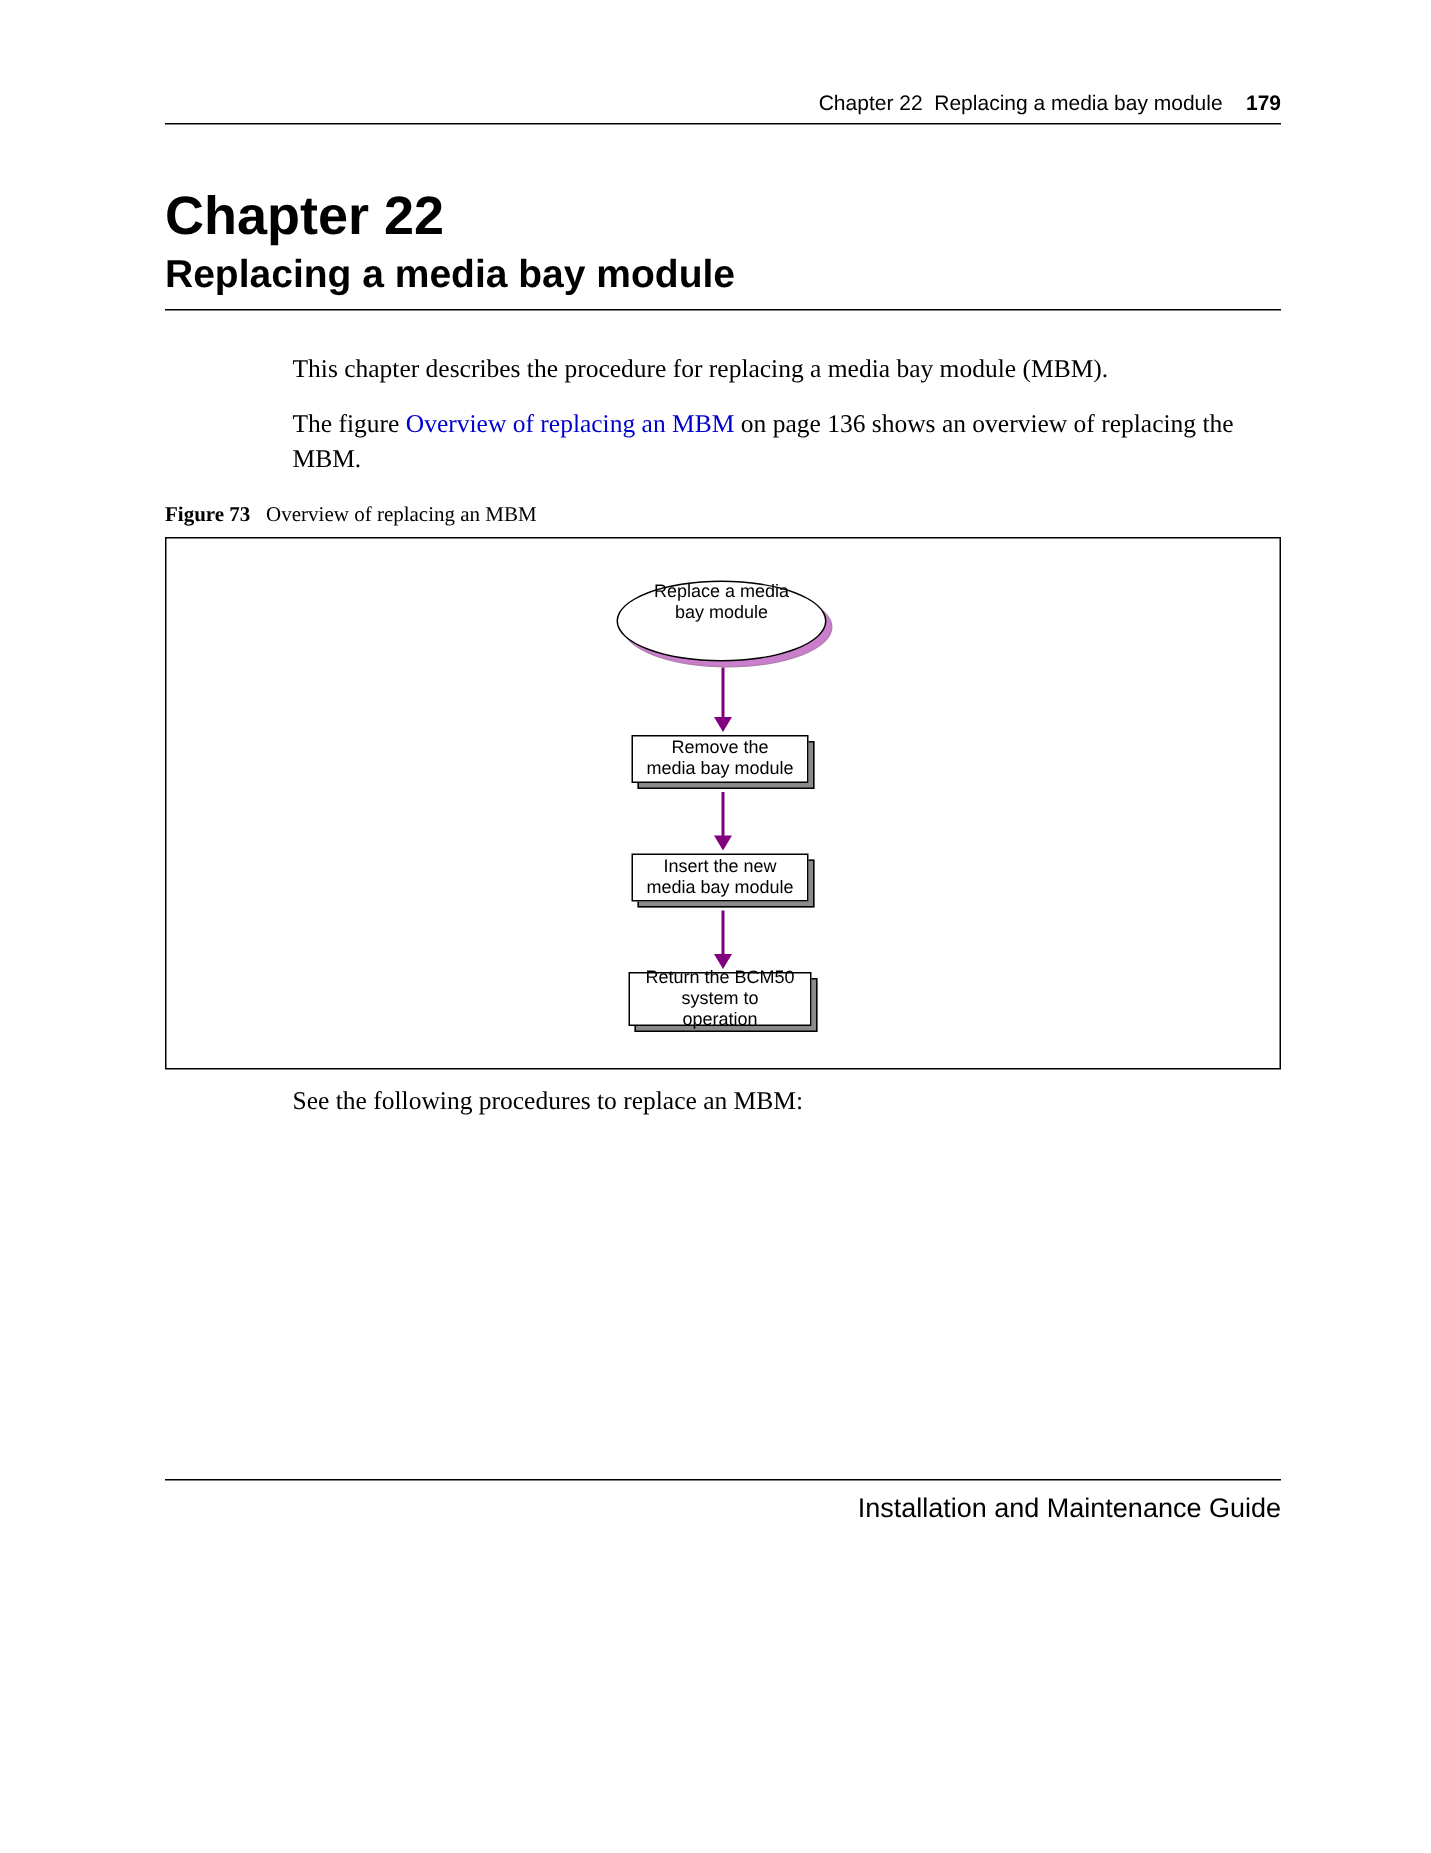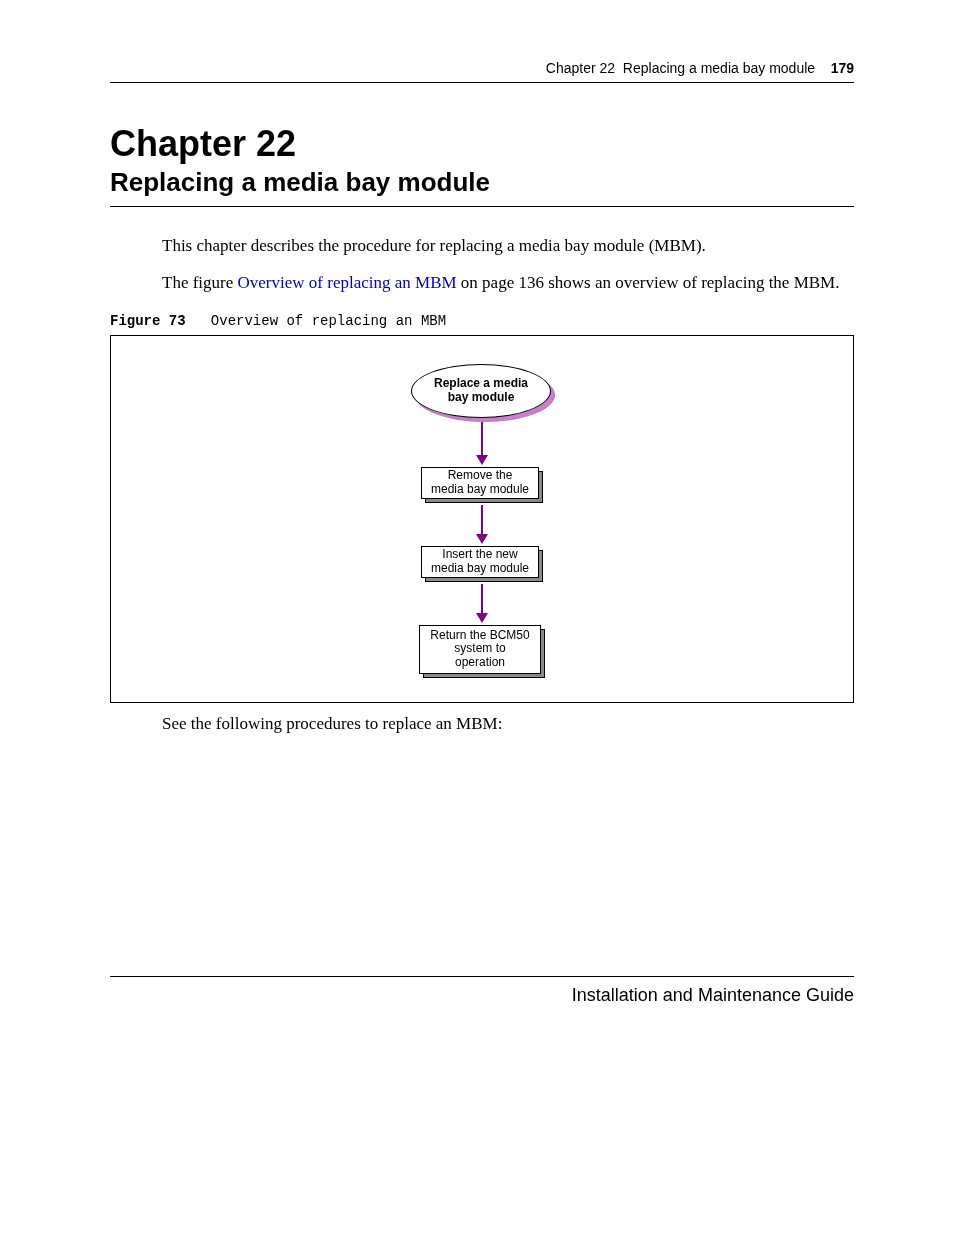--- a/index.html
+++ b/index.html
@@ -32,28 +32,28 @@
     margin: 0 0 2px 0;
   }
   h2.title {
     font-family: Helvetica, Arial, sans-serif;
     font-size: 26px;
     font-weight: bold;
     margin: 0 0 8px 0;
   }
   .rule { border-bottom: 1px solid #000; margin-bottom: 28px; }
   .body-text {
-    margin-left: 52px;
+    margin-left: 85px;
     font-size: 17px;
     line-height: 1.35;
   }
   .body-text p { margin: 0 0 14px 0; }
   a.link { color: #0000cc; text-decoration: none; cursor: pointer; }
   .fig-caption {
-    font-family: Liberation Mono, monospace;
+    font-family: Liberation Serif, serif;
     font-size: 14px;
     margin: 18px 0 6px 0;
   }
   .fig-caption .bold { font-weight: bold; }
   .figure-box {
     border: 1px solid #000;
     margin-left: 0;
     padding: 28px 0 24px 0;
     display: flex;
     flex-direction: column;
@@ -72,33 +72,32 @@
     width: 142px;
     height: 56px;
   }
   .ellipse {
     position: absolute;
     width: 138px;
     height: 52px;
     border: 1px solid #000;
     border-radius: 50%;
     display: flex;
-    align-items: center;
+    align-items: flex-start;
     justify-content: center;
     background: #fff;
-    font-weight: bold;
   }
   .ellipse.shadow { left: 4px; top: 4px; background: #909; border-color: #606; opacity: 0.5; }
   .ellipse.front  { left: 0; top: 0; }
   .rect-wrap {
     position: relative;
     width: 122px;
     height: 36px;
   }
-  .rect-wrap.tall { height: 53px; width: 126px; }
+  .rect-wrap.tall { height: 40px; width: 126px; }
   .rect {
     position: absolute;
     width: calc(100% - 4px);
     height: calc(100% - 4px);
     border: 1px solid #000;
     background: #fff;
     display: flex;
     align-items: center;
     justify-content: center;
     text-align: center;

